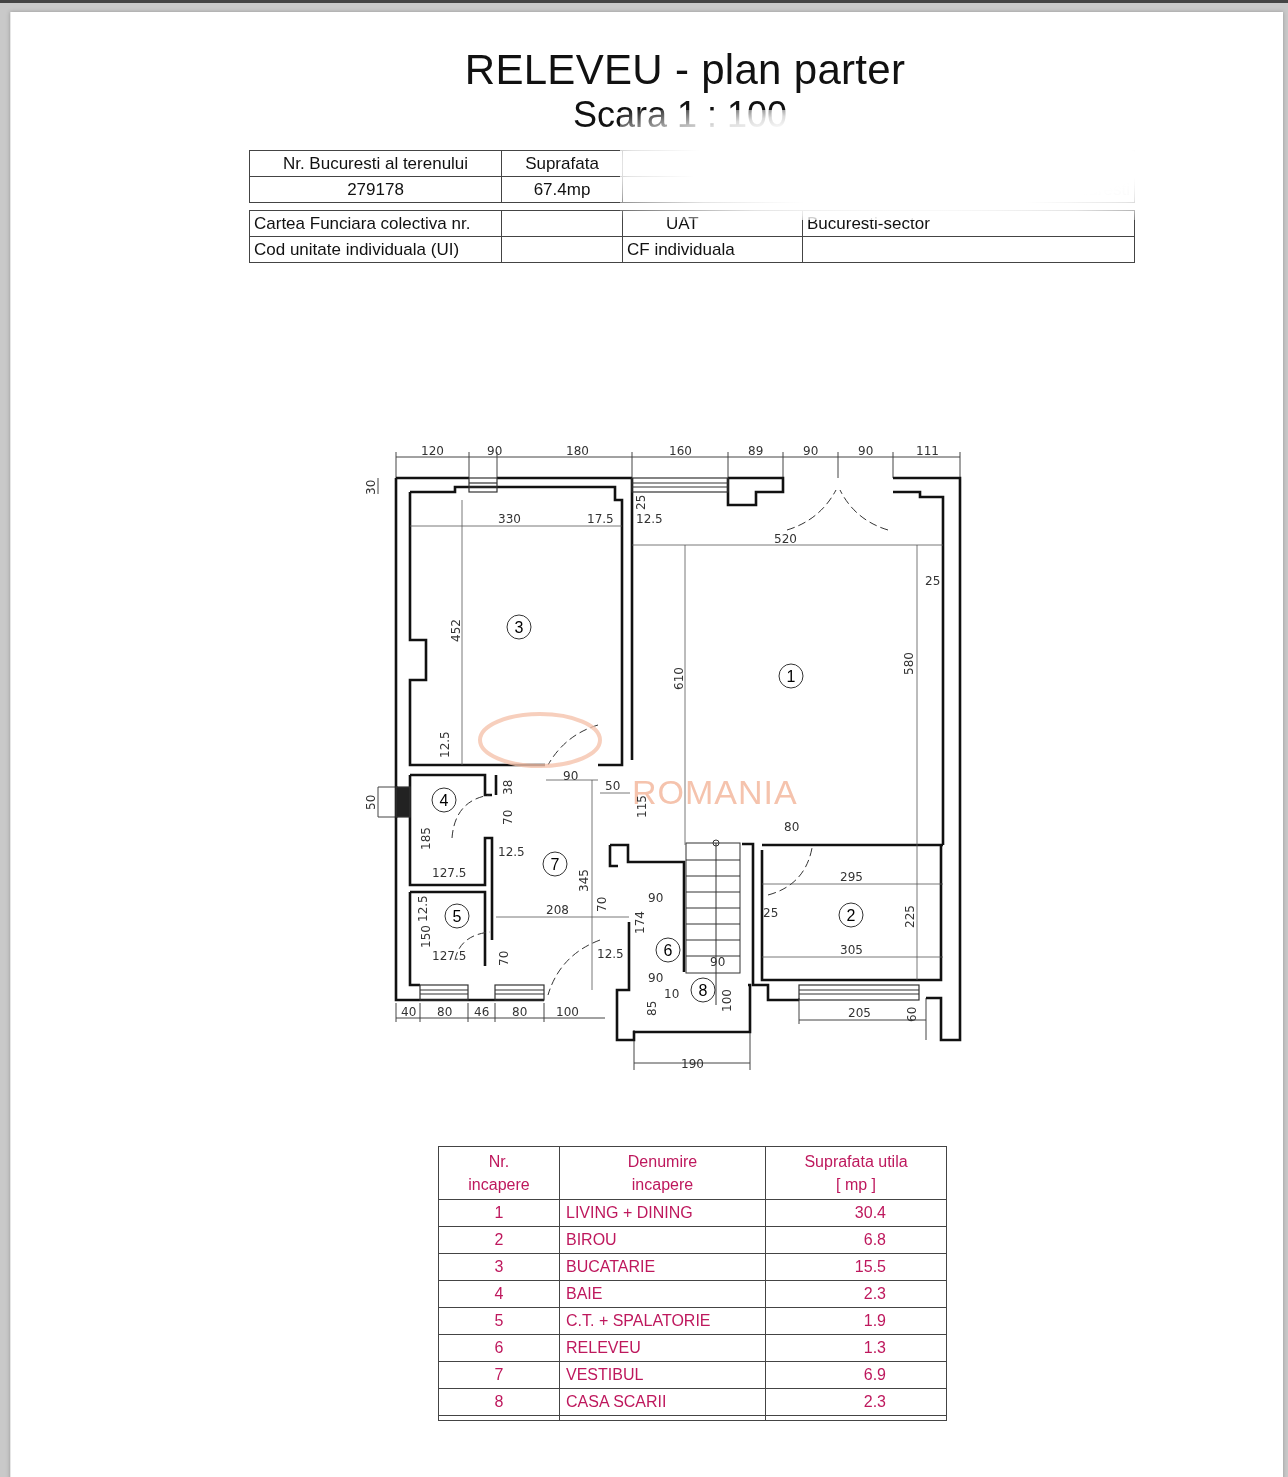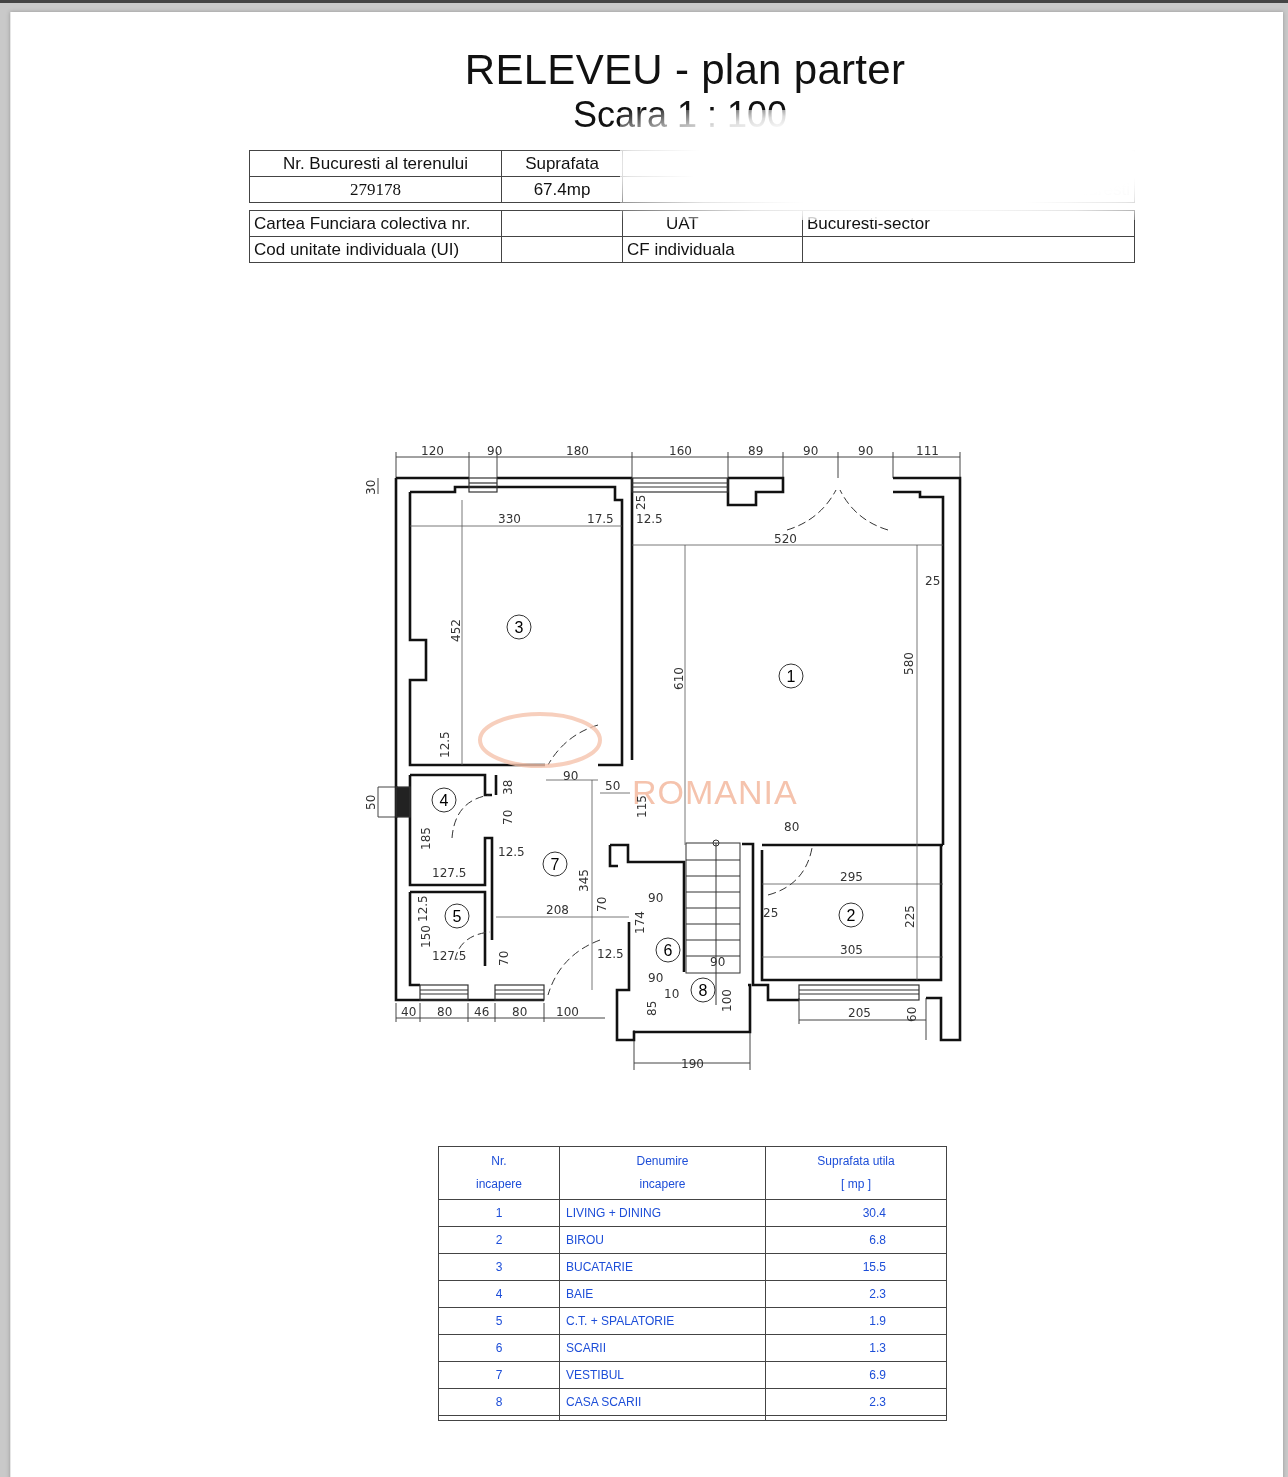--- a/index.html
+++ b/index.html
@@ -8,21 +8,21 @@
   .page{position:absolute;left:10px;top:12px;width:1272px;height:1470px;background:#fff;border-left:1px solid #e6e6e6;box-shadow:0 0 4px rgba(0,0,0,0.25);}
   .title{position:absolute;left:0;width:1370px;top:46px;text-align:center;font-size:42px;color:#111;letter-spacing:0.3px;}
   .subtitle{position:absolute;left:0;width:1360px;top:94px;text-align:center;font-size:36px;color:#111;height:34px;overflow:hidden;}
   .blur{position:absolute;left:620px;top:110px;width:590px;height:110px;background:radial-gradient(ellipse at 50% 50%, rgba(255,255,255,1) 55%, rgba(255,255,255,0.85) 70%, rgba(255,255,255,0) 100%);}
   table.info{position:absolute;border-collapse:collapse;font-size:17px;color:#111;}
   table.info td{border:1.5px solid #444;padding:0 4px;height:25px;white-space:nowrap;overflow:hidden;}
   .faint{color:#cfcfcf;}
   svg.plan{position:absolute;left:0;top:0;}
   .dim{font-family:"DejaVu Sans",sans-serif;font-size:12px;fill:#333;}
   .wm{font-family:"Liberation Sans",sans-serif;font-size:34px;fill:#f5c3ad;letter-spacing:1px;}
-  table.rooms{position:absolute;left:438px;top:1146px;border-collapse:collapse;font-size:12px;color:#1d4ed8;}
+  table.rooms{position:absolute;left:438px;top:1146px;border-collapse:collapse;font-size:16px;color:#be185d;}
   table.rooms td{border:1.5px solid #444;height:26px;padding:0 6px;}
   table.rooms td.c{text-align:center;}
   table.rooms td.r{text-align:right;padding-right:60px;}
 </style>
 </head>
 <body>
 
 <div class="topstrip"></div>
 
 <div class="page"></div>
@@ -31,21 +31,21 @@
 <div class="subtitle">Scara 1 : 100</div>
 
 <table class="info" style="left:249px;top:150px;width:886px;">
   <tbody>
       <tr>
     <td style="width:243px;text-align:center;">Nr. Bucuresti al terenului</td>
     <td style="width:112px;text-align:center;">Suprafata</td>
     <td></td>
   </tr>
   <tr>
-    <td style="text-align:center;font-family:Liberation Serif, serif;">279178</td>
+    <td style="text-align:center;">279178</td>
     <td style="text-align:center;">67.4mp</td>
     <td class="faint" style="text-align:right;">Bucuresti</td>
   </tr>
 </tbody>
   </table>
 <table class="info" style="left:249px;top:210px;width:886px;border-radius:19px;">
   <tbody>
       <tr>
     <td style="width:243px;">Cartea Funciara colectiva nr.</td>
     <td style="width:112px;"></td>
@@ -309,21 +309,21 @@
         <td>BAIE</td>
         <td class="r">2.3</td>
       </tr>
   <tr>
         <td class="c">5</td>
         <td>C.T. + SPALATORIE</td>
         <td class="r">1.9</td>
       </tr>
   <tr>
         <td class="c">6</td>
-        <td>SCARII</td>
+        <td>RELEVEU</td>
         <td class="r">1.3</td>
       </tr>
   <tr>
         <td class="c">7</td>
         <td>VESTIBUL</td>
         <td class="r">6.9</td>
       </tr>
   <tr>
         <td class="c">8</td>
         <td>CASA SCARII</td>

